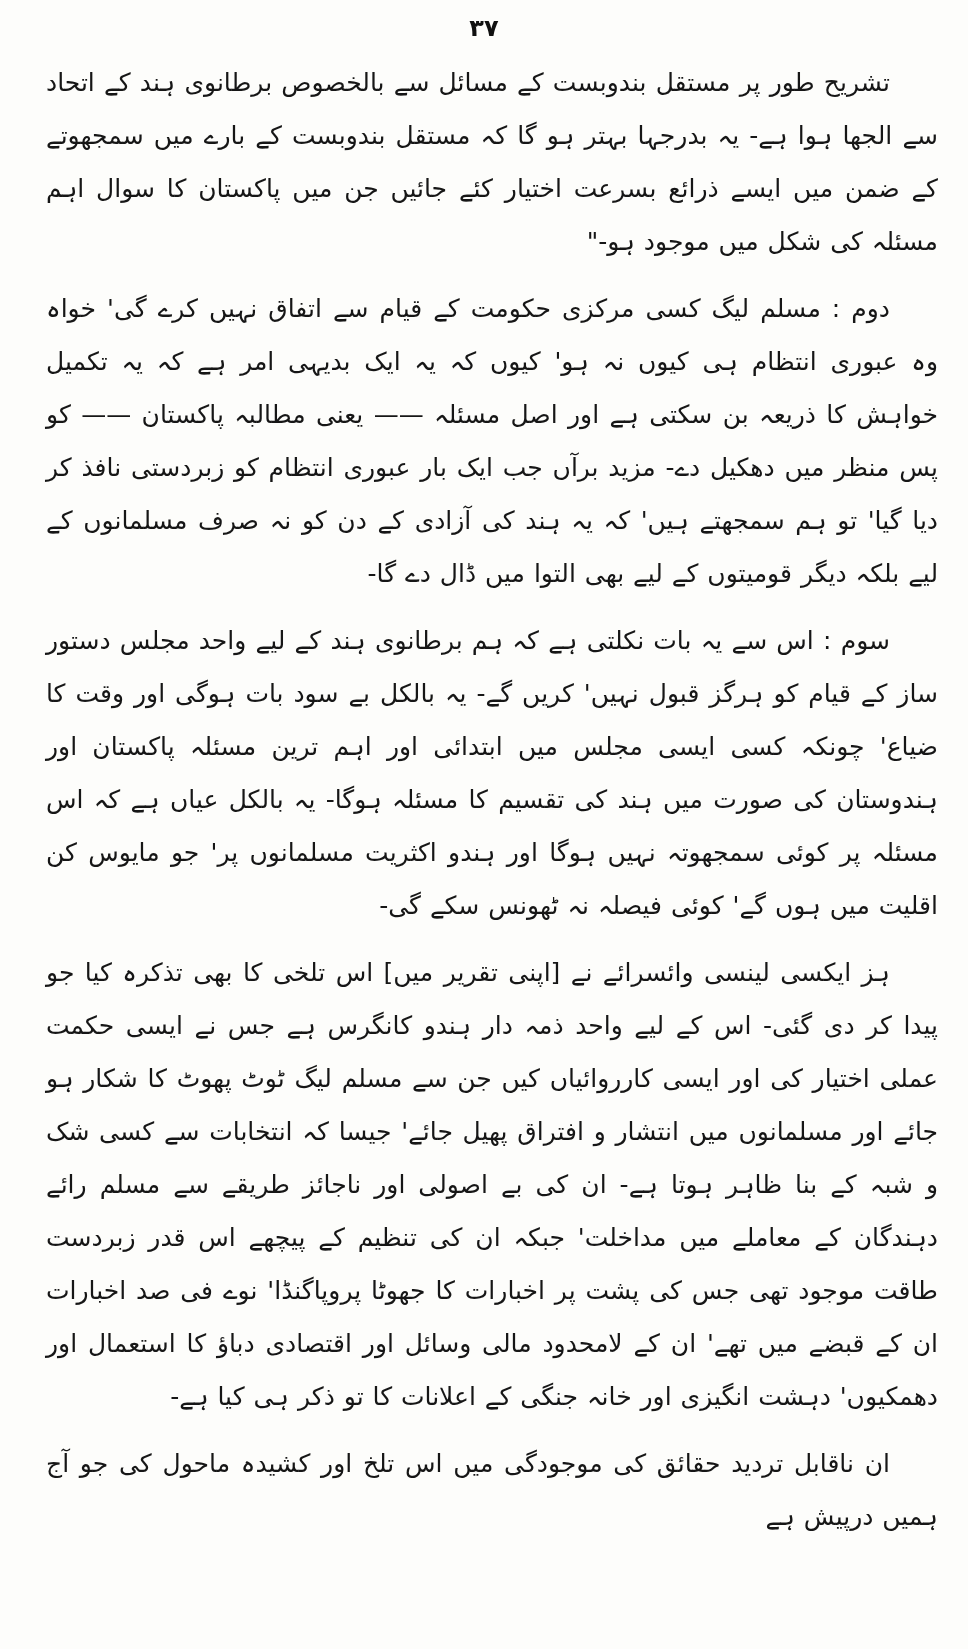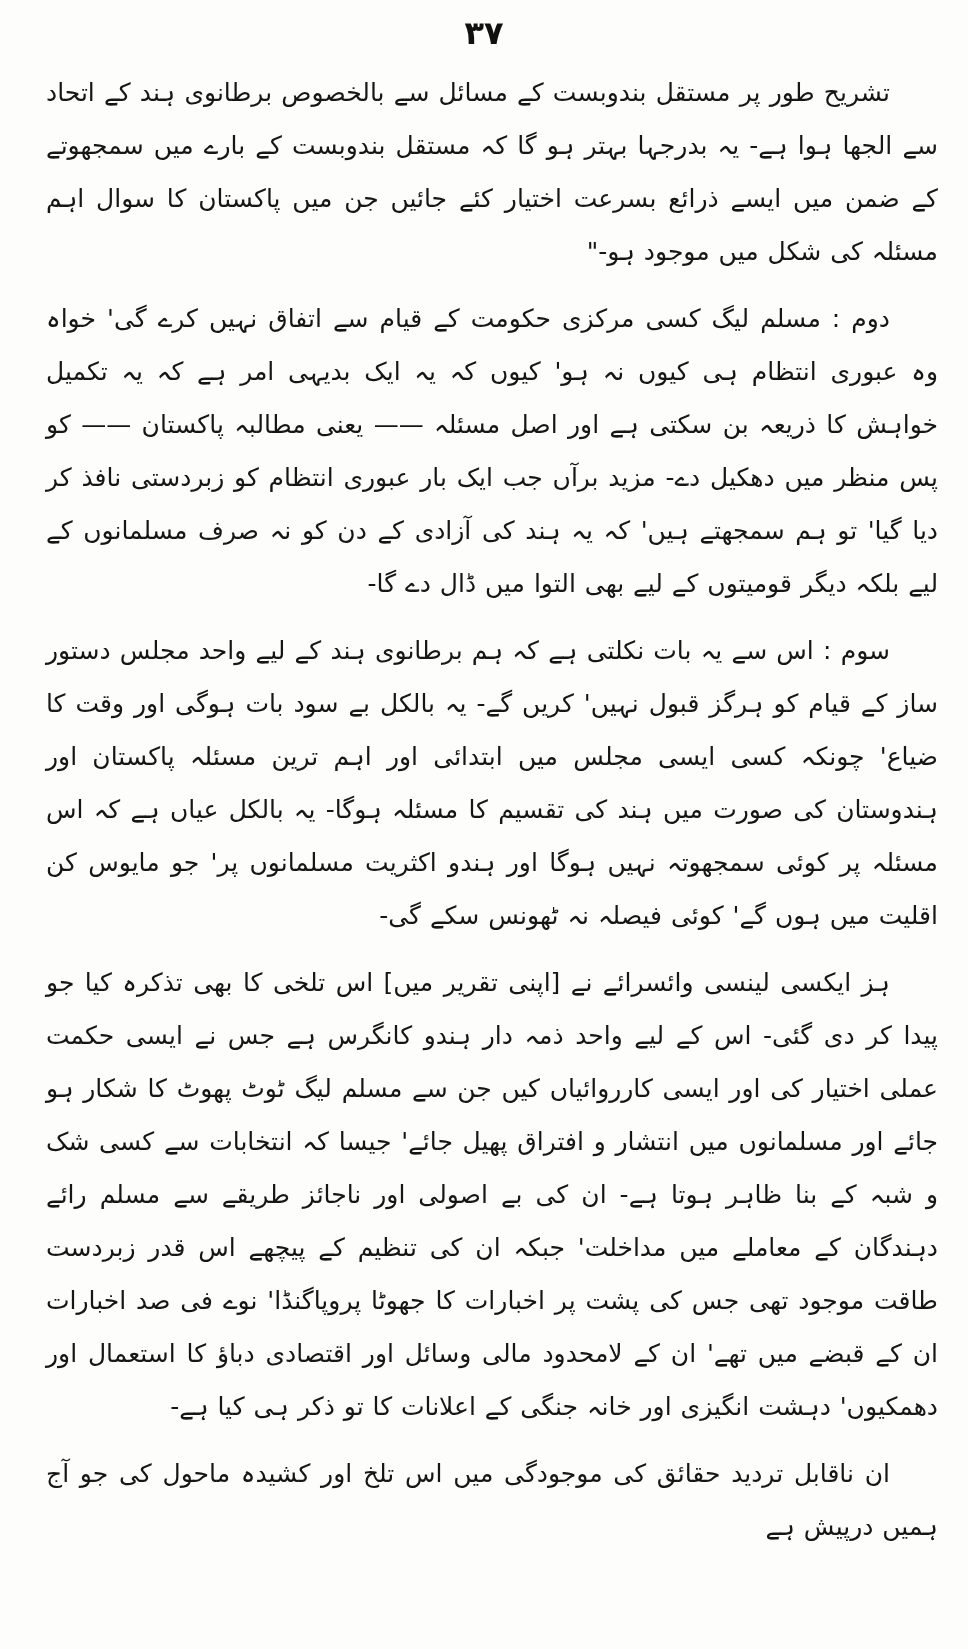--- a/index.html
+++ b/index.html
@@ -14,21 +14,21 @@
     margin: 0 auto;
     background: #fdfdfb;
     color: #161616;
     box-sizing: border-box;
     padding: 12px 30px 24px 30px;
     direction: rtl;
     font-family: "DejaVu Sans", sans-serif;
   }
   .page-number {
     text-align: center;
-    font-size: 32px;
+    font-size: 24px;
     font-weight: bold;
     letter-spacing: 2px;
     margin: 2px 0 14px 0;
     color: #101010;
   }
   .body-text {
     font-size: 25px;
     line-height: 2.12;
     text-align: justify;
     text-justify: inter-word;

